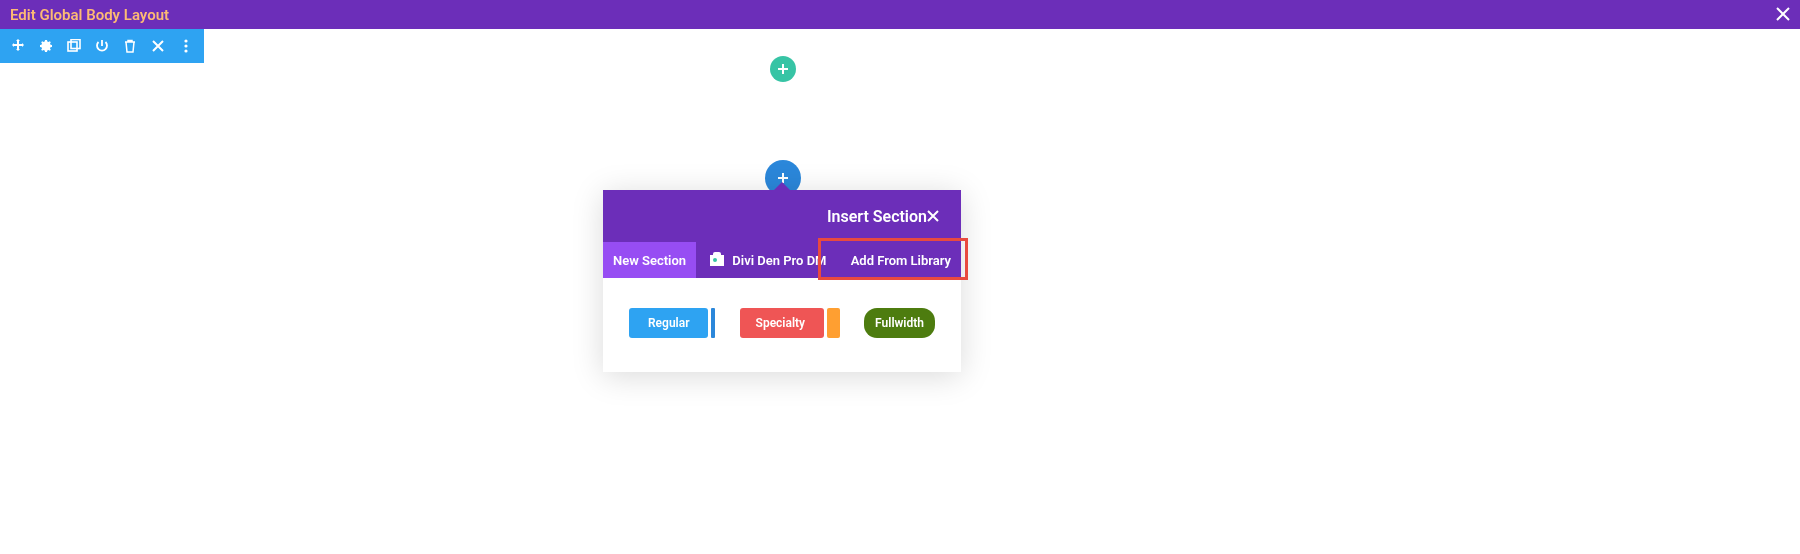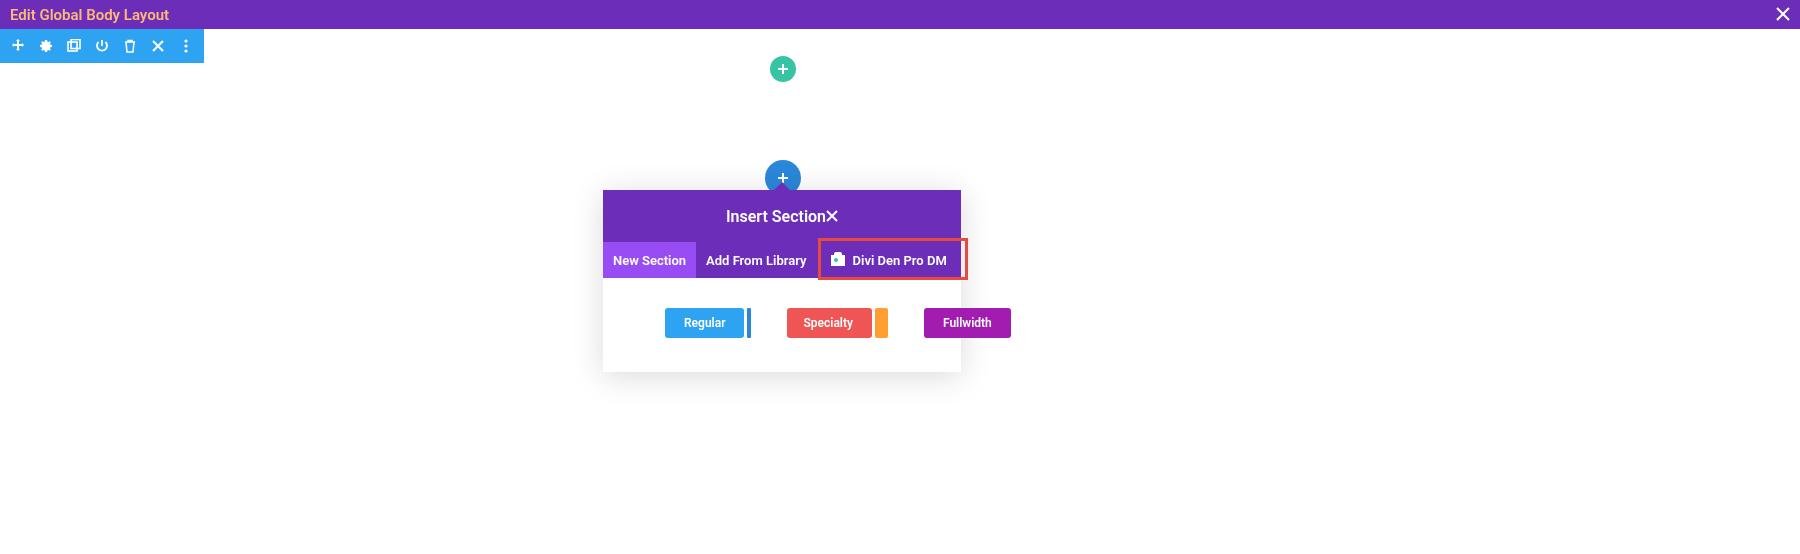--- a/index.html
+++ b/index.html
@@ -105,21 +105,21 @@
     transform: translateX(-50%);
     border-left: 9px solid transparent;
     border-right: 9px solid transparent;
     border-bottom: 9px solid #6c2eb9;
   }
   .modal-header {
     background: #6c2eb9;
     height: 52px;
     display: flex;
     align-items: center;
-    justify-content: center;
+    justify-content: flex-end;
     padding: 0 22px;
   }
   .modal-header-title {
     color: #ffffff;
     font-size: 16px;
     font-weight: 600;
   }
   .modal-header-close { color: #ffffff; font-size: 16px; font-weight: bold; }
 
   
@@ -187,27 +187,26 @@
   .btn-group { display: inline-flex; align-items: center; }
   .btn {
     height: 30px;
     border-radius: 3px;
     color: #ffffff;
     font-size: 12px;
     font-weight: 600;
     display: inline-flex;
     align-items: center;
     padding: 0 19px;
-    margin-left: 36px;
   }
   .btn-regular { background: #2ea3f2; }
   .accent-regular { width: 4px; height: 30px; background: #2b87da; margin-left: 3px; border-radius: 1px;}
   .btn-specialty { background: #ef5555; padding-left: 16px; }
   .accent-specialty { width: 13px; height: 30px; background: #ff9f31; margin-left: 3px; border-radius: 2px;}
-  .btn-fullwidth { background: #a21caf; padding: 0 19px;}
+  .btn-fullwidth { background: #4d7c0f; padding: 0 11px; border-radius: 13px;}
 </style>
 </head>
 <body>
 
 <div class="top-bar">
   <span class="top-bar-title">Edit Global Body Layout</span>
   <span class="top-bar-close">
     <svg width="14" height="14" viewBox="0 0 14 14">
         <path d="M13 1L1 13M1 1l12 12" stroke="#fff" stroke-width="2" fill="none"></path>
       </svg>
@@ -274,26 +273,26 @@
     <span class="modal-header-close">
       <svg width="12" height="12" viewBox="0 0 12 12">
           <path d="M11 1L1 11M1 1l10 10" stroke="#fff" stroke-width="2" fill="none"></path>
         </svg>
     </span>
   </div>
   <div class="modal-tabs">
     <div class="tab active">
       <span>New Section</span>
     </div>
-    <div class="tab">
-      <span>Add From Library</span>
-    </div>
     <div class="tab tab3">
       <span class="tab-icon-box"></span>
       <span>Divi Den Pro DM</span>
+    </div>
+    <div class="tab">
+      <span>Add From Library</span>
     </div>
   </div>
   <div class="modal-body">
     <div class="btn-group">
       <div class="btn btn-regular">
         <span>Regular</span>
       </div>
       <div class="accent-regular"></div>
     </div>
     <div class="btn-group">

